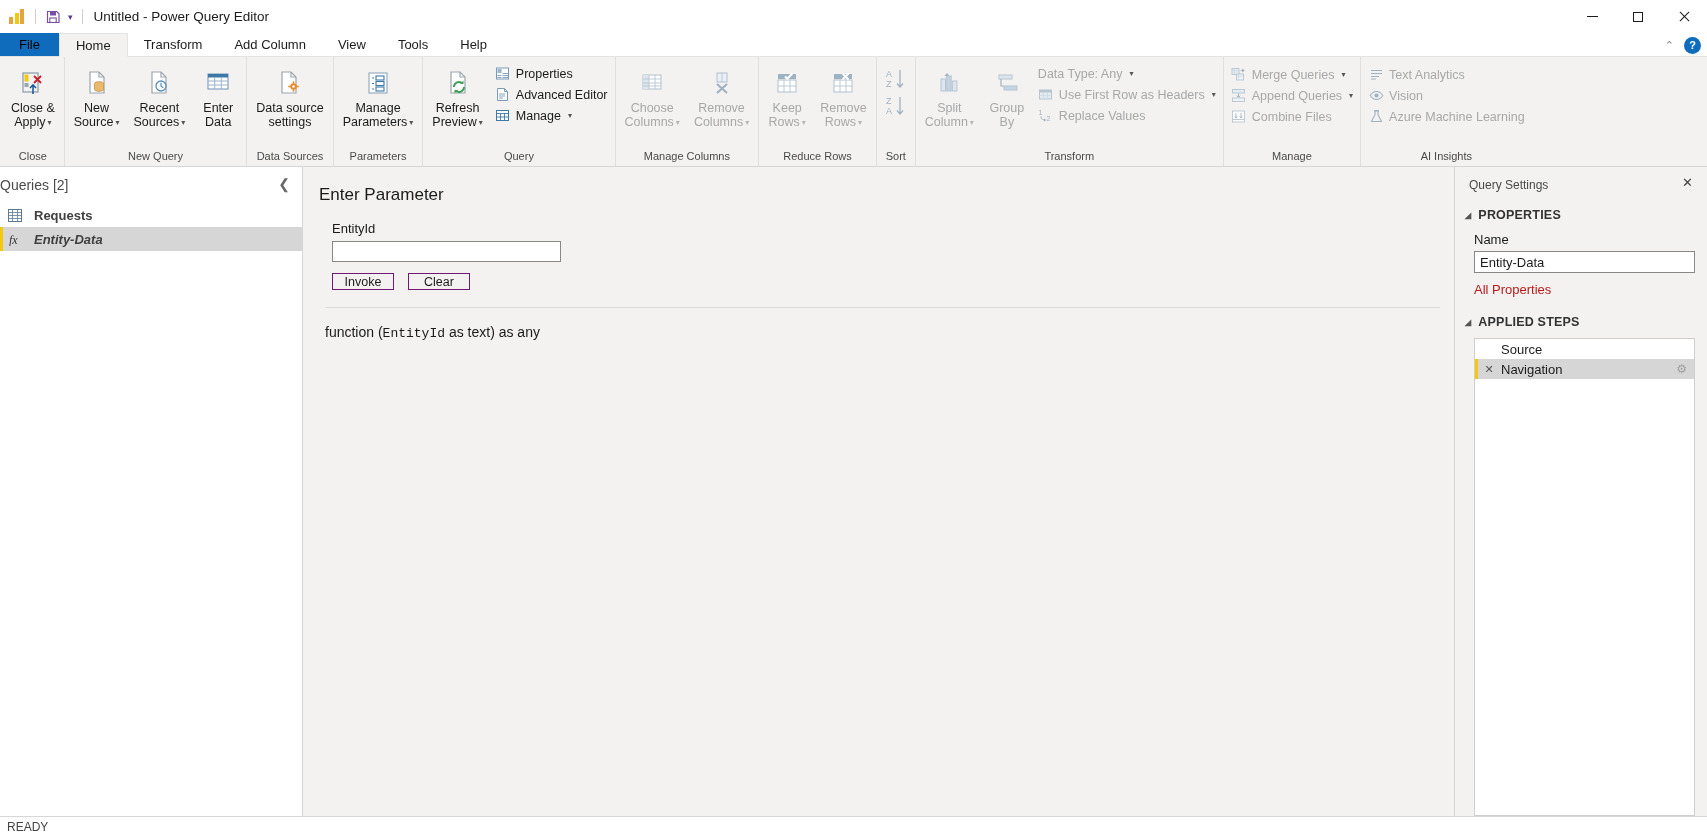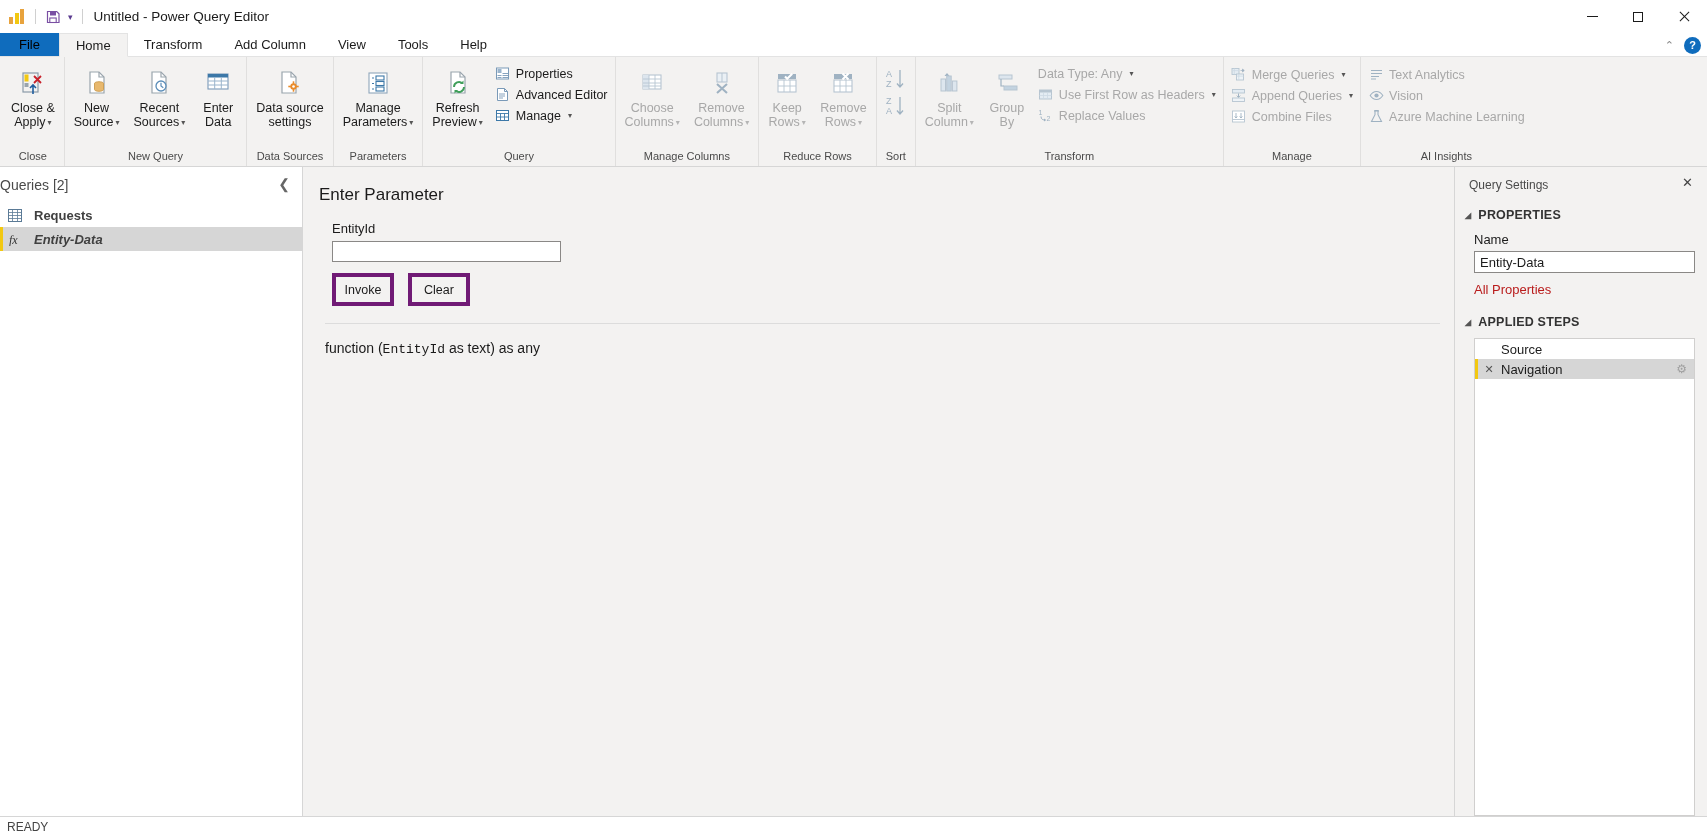--- a/index.html
+++ b/index.html
@@ -169,22 +169,22 @@
   .param-label { font-size:13px; color:#1b1b1b; margin-left:13px; margin-bottom:5px; }
   .param-input {
     margin-left:13px;
     width:229px; height:21px;
     border:1px solid #8a8886; background:#ffffff;
     font-family:"Liberation Sans", sans-serif; font-size:13px;
     padding:0 5px; color:#1b1b1b; outline:none;
   }
   .param-btns { margin-left:13px; margin-top:11px; display:flex; gap:14px; }
   .pbtn {
-    width:62px; height:33px;
-    border:4px solid #701a75; background:#f3f2f1;
+    width:62px; height:17px;
+    border:1px solid #701a75; background:#f3f2f1;
     font-family:"Liberation Sans", sans-serif; font-size:12.5px;
     color:#1b1b1b; cursor:default;
   }
   .param-divider { margin-top:17px; margin-left:6px; margin-right:14px; border-top:1px solid #dcdcdc; }
   .fn-sig {
     margin-top:16px; margin-left:6px;
     font-size:14px; color:#1b1b1b;
   }
   .fn-sig code {
     font-family:"Liberation Mono", monospace;

